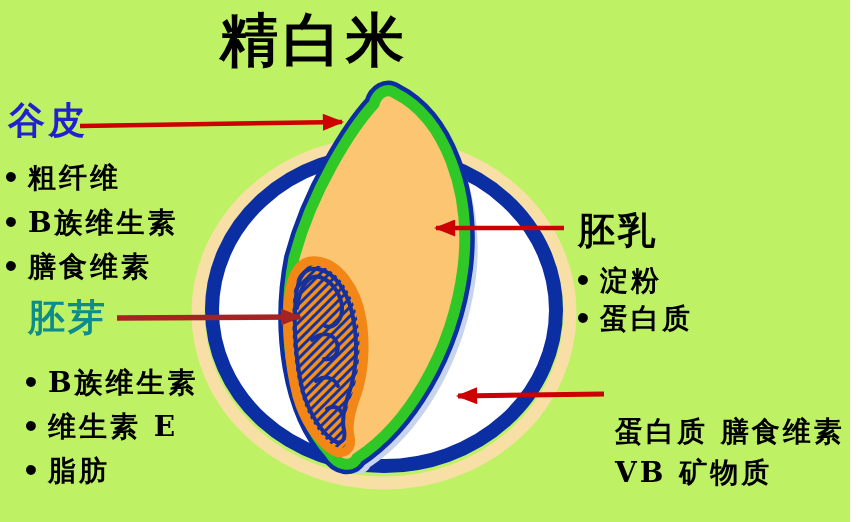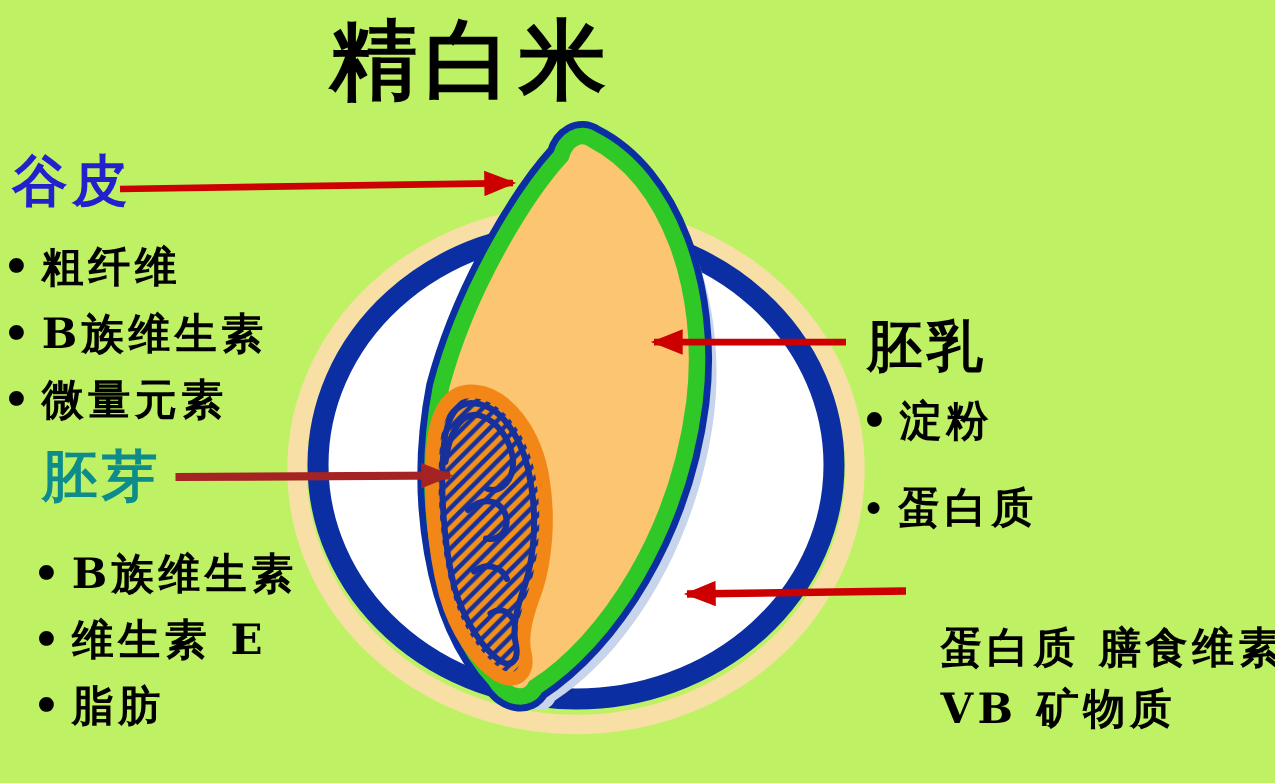--- a/index.html
+++ b/index.html
@@ -17,22 +17,22 @@
   .lbl-hufen{left:608px;top:366px;color:#CC0000;letter-spacing:6px;font-size:36px;}
   .li{font-size:28px;letter-spacing:3px;color:#000;}
   .li .bullet{margin-right:5px;}
   .gupi-0{left:2px;top:159px;}
   .gupi-1{left:2px;top:204px;}
   .gupi-2{left:2px;top:248px;}
   .peiya-0{left:22px;top:364px;}
   .peiya-1{left:22px;top:408px;}
   .peiya-2{left:22px;top:452px;text-align:center;}
   .peiru-0{left:574px;top:262px;}
-  .peiru-1{left:574px;top:320px;font-family:Liberation Mono, monospace;}
-  .hufen-line{font-size:28px;letter-spacing:3px;color:#000;margin-left:12px;}
+  .peiru-1{left:574px;top:300px;}
+  .hufen-line{font-size:28px;letter-spacing:3px;color:#000;}
   .hufen-0{left:615px;top:413px;}
   .hufen-1{left:615px;top:454px;}
 </style>
 </head>
 <body>
 
 <div class="canvas">
 
   <svg class="diagram" width="858" height="522" viewBox="0 0 858 522">
     <defs>
@@ -100,21 +100,21 @@
     <line x1="564" y1="228" x2="436" y2="228" stroke="#CC0000" stroke-width="4.5" marker-end="url(#ahRed)"></line>
     <line x1="117" y1="318" x2="300" y2="317" stroke="#A62323" stroke-width="5.5" marker-end="url(#ahDark)"></line>
     <line x1="604" y1="394" x2="458" y2="396" stroke="#CC0000" stroke-width="5" marker-end="url(#ahRed)"></line>
   </svg>
 
   <div class="txt page-title">精白米</div>
 
   <div class="txt lbl lbl-gupi">谷皮</div>
   <div class="txt li gupi-0"><span class="bullet">•</span><span>粗纤维</span></div>
   <div class="txt li gupi-1"><span class="bullet">•</span><span>B族维生素</span></div>
-  <div class="txt li gupi-2"><span class="bullet">•</span><span>微量元素</span></div>
+  <div class="txt li gupi-2"><span class="bullet">•</span><span>膳食维素</span></div>
 
   <div class="txt lbl lbl-peiya">胚芽</div>
   <div class="txt li peiya-0"><span class="bullet">•</span><span>B族维生素</span></div>
   <div class="txt li peiya-1"><span class="bullet">•</span><span>维生素 E</span></div>
   <div class="txt li peiya-2"><span class="bullet">•</span><span>脂肪</span></div>
 
   <div class="txt lbl lbl-peiru">胚乳</div>
   <div class="txt li peiru-0"><span class="bullet">•</span><span>淀粉</span></div>
   <div class="txt li peiru-1"><span class="bullet">•</span><span>蛋白质</span></div>
 

